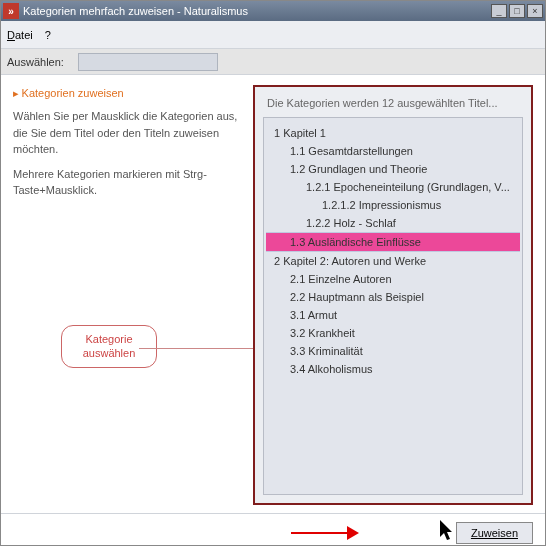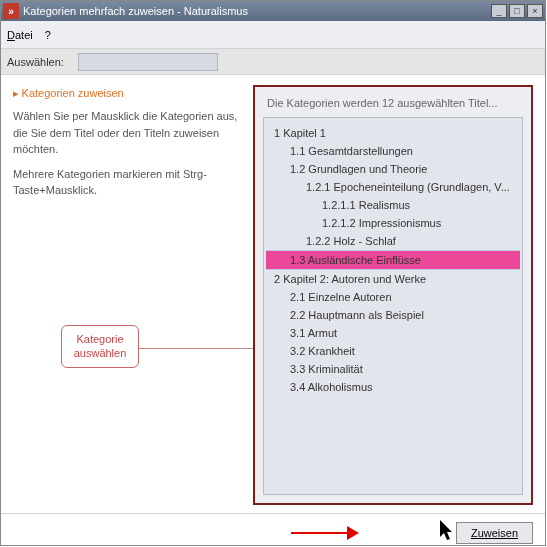--- a/index.html
+++ b/index.html
@@ -90,28 +90,28 @@
     color: #e07020;
   }
   .helptext {
     color: #555;
     line-height: 1.5;
   }
   .helptext p { margin: 0 0 8px 0; }
   .callout {
     position: absolute;
     left: 60px; top: 250px;
-    width: 78px;
+    width: 96px;
     padding: 6px 6px;
     border: 1px solid #cc6666;
     background: #fff;
     color: #cc4444;
     text-align: center;
     line-height: 1.3;
-    border-radius: 6px;
+    border-radius: 12px;
   }
   .callout-line {
     position: absolute;
     left: 138px; top: 273px;
     width: 130px; height: 1px;
     border-top: 1px solid #cc8888;
   }
   .rightpane {
     flex: 1;
     padding: 10px 12px 8px 0;
@@ -237,21 +237,20 @@
     </div>
 
     <div class="rightpane">
       <div class="groupbox">
         <div class="grouptitle">Die Kategorien werden 12 ausgewählten Titel...</div>
         <div class="tree" id="tree">
             <div class="tree-item lvl0">1 Kapitel 1</div>
             <div class="tree-item lvl1">1.1 Gesamtdarstellungen</div>
             <div class="tree-item lvl1">1.2 Grundlagen und Theorie</div>
             <div class="tree-item lvl2">1.2.1 Epocheneinteilung (Grundlagen, V...</div>
-            <div class="tree-item lvl3">1.2.1.1 Realismus</div>
             <div class="tree-item lvl3">1.2.1.2 Impressionismus</div>
             <div class="tree-item lvl2">1.2.2 Holz - Schlaf</div>
             <div class="tree-item lvl1 selected">1.3 Ausländische Einflüsse</div>
             <div class="tree-item lvl0">2 Kapitel 2: Autoren und Werke</div>
             <div class="tree-item lvl1">2.1 Einzelne Autoren</div>
             <div class="tree-item lvl1">2.2 Hauptmann als Beispiel</div>
             <div class="tree-item lvl1">3.1 Armut</div>
             <div class="tree-item lvl1">3.2 Krankheit</div>
             <div class="tree-item lvl1">3.3 Kriminalität</div>
             <div class="tree-item lvl1">3.4 Alkoholismus</div>

